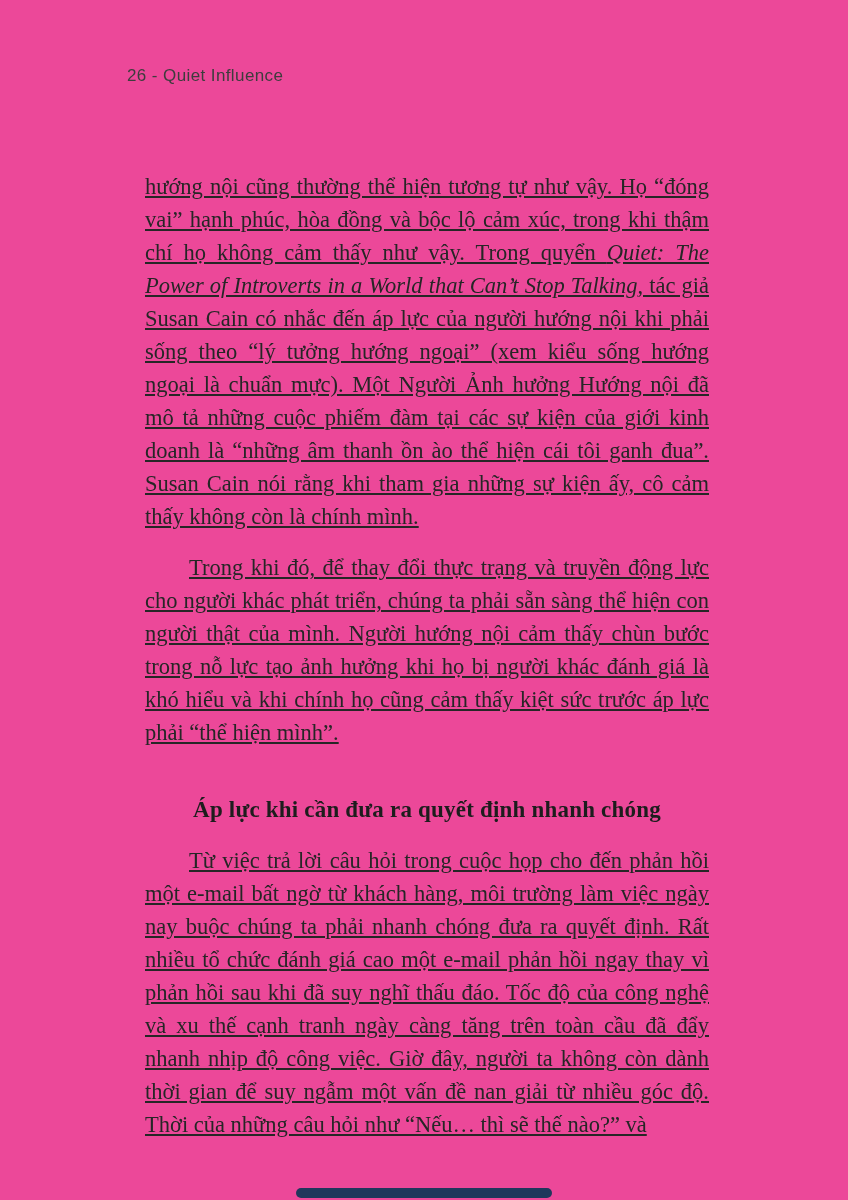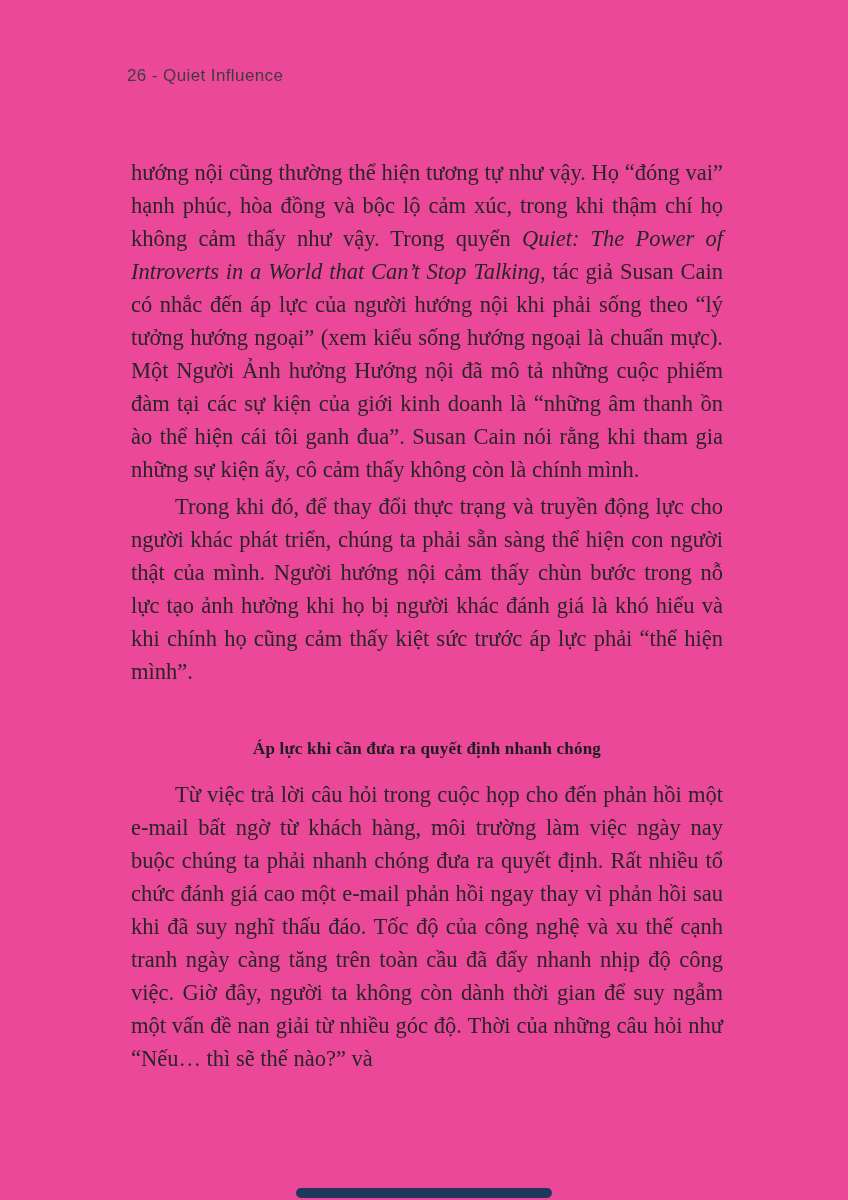--- a/index.html
+++ b/index.html
@@ -33,36 +33,37 @@
     position: absolute;
     left: 127px;
     top: 152px;
     width: 600px;
     font-size: 22.5px;
     line-height: 33px;
     color: #262626;
     text-align: justify;
   }
   .content p {
-    margin: 4px;
+    margin: 18px;
     padding: 0;
+    text-decoration: underline;
   }
   .para-continued {
     text-indent: 0;
   }
   .para-indent {
     text-indent: 44px;
   }
   .para-2 {
     margin-top: 9px;
   }
   .section-heading {
     margin-top: 44px;
     margin-bottom: 13px;
-    font-size: 17px;
+    font-size: 23px;
     font-weight: 700;
     text-align: center;
     text-indent: 0;
     color: #1d1d1d;
     letter-spacing: 0.2px;
   }
   .book-title-italic {
     font-style: italic;
   }
   .home-indicator {

